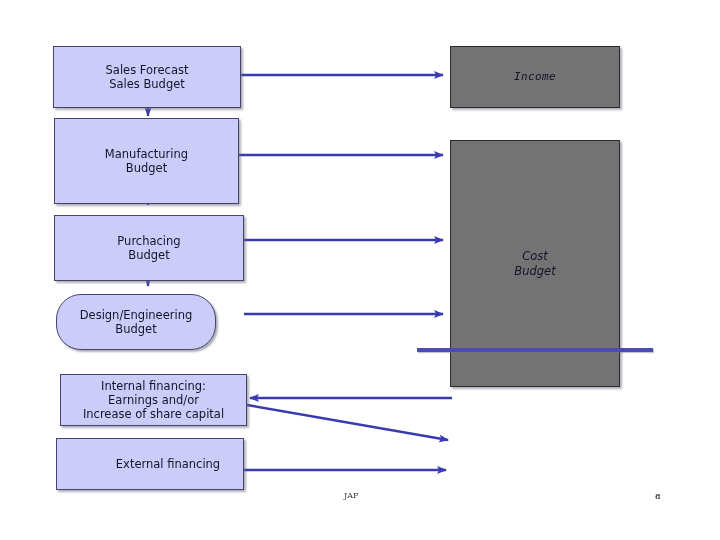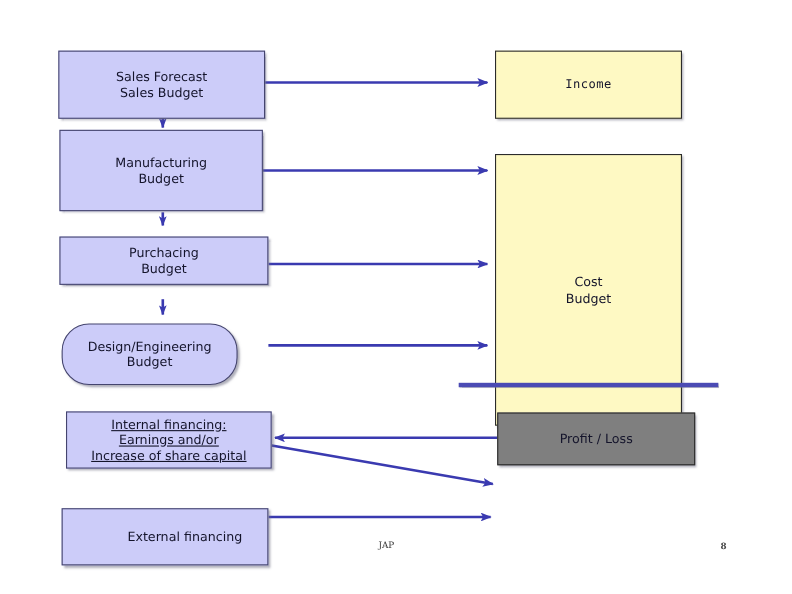--- a/index.html
+++ b/index.html
@@ -28,24 +28,25 @@
     line-height: 1.22;
     color: #14142b;
   }
   .box-purple {
     background: #ccccf9;
     border: 1px solid #44446e;
     box-shadow: 2px 2px 2px rgba(110,110,130,0.55);
     font-size: 11.5px;
   }
   .box-gray {
-    background: #fef9c3;
+    background: #737373;
     border: 1px solid #2b2b2b;
     box-shadow: 2px 2px 2px rgba(110,110,130,0.55);
     font-size: 11.5px;
+    font-style: italic;
   }
   .box-darkgray {
     background: #7f7f7f;
     border: 1px solid #2b2b2b;
     box-shadow: 2px 2px 2px rgba(110,110,130,0.55);
     font-size: 11.5px;
   }
   .box-label {
     display: block;
     white-space: pre-line;
@@ -131,57 +132,54 @@
     <g>
       <line x1="244" y1="470" x2="446" y2="470" stroke="#3a3ab0" stroke-width="2.4" marker-end="url(#ah)"></line>
     </g>
   </svg>
 
   <div class="box box-purple" style="left:53px; top:46px; width:188px; height:62px;">
     <span class="box-label">Sales Forecast
 Sales Budget</span>
   </div>
 
-  <div class="box box-purple" style="left:54px; top:118px; width:185px; height:74px;">
+  <div class="box box-purple" style="left:54px; top:118px; width:185px; height:86px;">
     <span class="box-label">Manufacturing
 Budget</span>
   </div>
 
-  <div class="box box-purple" style="left:54px; top:215px; width:190px; height:44px;">
+  <div class="box box-purple" style="left:54px; top:215px; width:190px; height:66px;">
     <span class="box-label">Purchacing
 Budget</span>
   </div>
 
   <div class="box box-purple" style="left:56px; top:294px; width:160px; height:56px;border-radius:25px;">
     <span class="box-label">Design/Engineering
 Budget</span>
   </div>
 
-  <div class="box box-purple" style="left:60px; top:374px; width:187px; height:52px;text-decoration:underline;">
+  <div class="box box-purple" style="left:60px; top:374px; width:187px; height:52px;">
     <span class="box-label">Internal financing:
 Earnings and/or
 Increase of share capital</span>
   </div>
 
-  <div class="box box-purple" style="left:56px; top:462px; width:188px; height:52px;padding-left:36px;">
+  <div class="box box-purple" style="left:56px; top:438px; width:188px; height:52px;padding-left:36px;">
     <span class="box-label">External financing</span>
   </div>
 
   <div class="box box-gray" style="left:450px; top:46px; width:170px; height:62px;">
     <span class="box-label mono">Income</span>
   </div>
 
   <div class="box box-gray" style="left:450px; top:140px; width:170px; height:247px;">
     <span class="box-label">Cost
 Budget</span>
   </div>
 
   <div class="divider" style="left:417px; top:348px; width:236px; height:4px;"></div>
 
-  <div class="box box-darkgray" style="left:452px; top:375px; width:180px; height:48px;">
-    <span class="box-label">Profit / Loss</span>
-  </div>
 
 
   <div class="footer-text" style="left:344px; top:491px;">JAP</div>
   <div class="page-num" style="left:655px; top:491px;">8</div>
 
 </div>
 
 </body></html>

